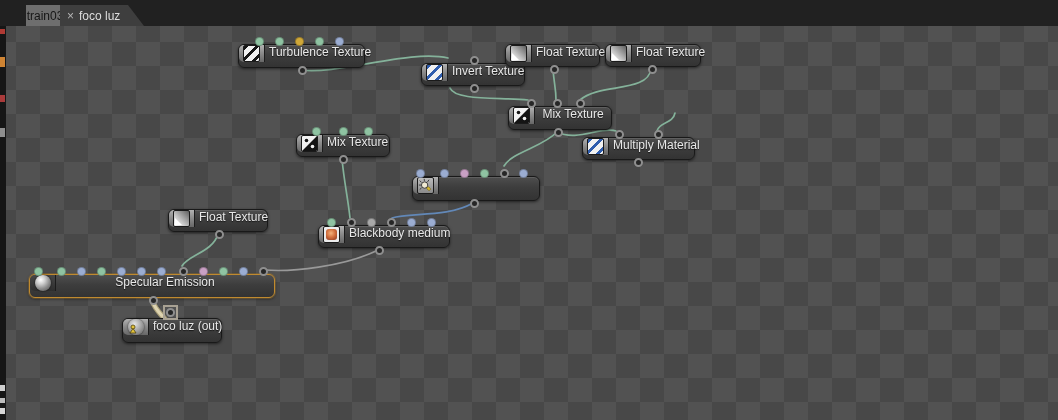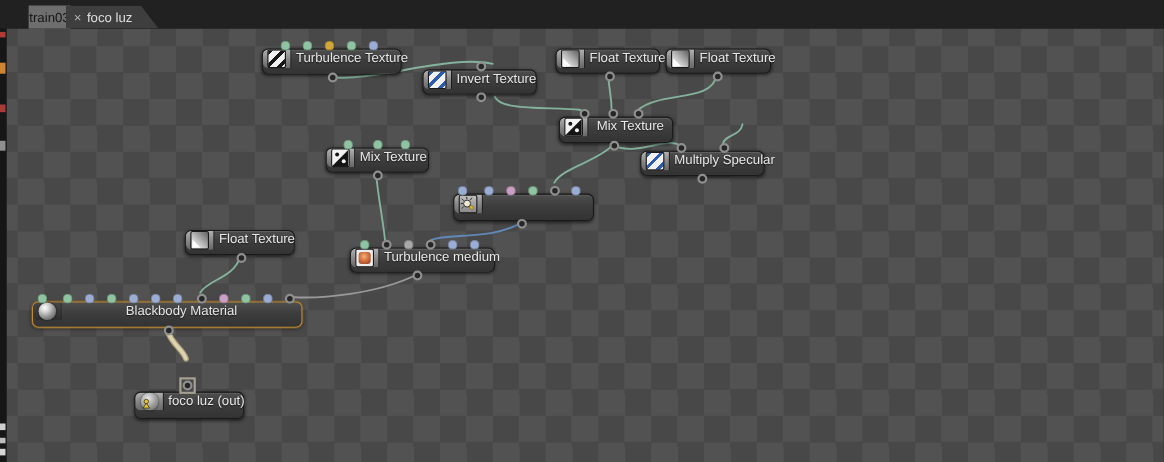--- a/index.html
+++ b/index.html
@@ -120,21 +120,21 @@
           <div class="ic stripes-b"></div>
         </div>
         <div class="nlabel">Turbulence Texture</div>
         <span class="pin green" style="left: 15.5px; top: -8.5px;"></span>
         <span class="pin green" style="left: 35.5px; top: -8.5px;"></span>
         <span class="pin yellow" style="left: 55.5px; top: -8.5px;"></span>
         <span class="pin green" style="left: 75.5px; top: -8.5px;"></span>
         <span class="pin blue" style="left: 95.5px; top: -8.5px;"></span>
         <span class="pin out" style="left: 58.5px; top: 20.5px;"></span>
       </div>
-      <div class="node" style="left: 384px; top: 63px; width: 104px; height: 23px;">
+      <div class="node" style="left: 421px; top: 63px; width: 104px; height: 23px;">
         <div class="iconbox">
           <div class="ic stripes-blu"></div>
         </div>
         <div class="nlabel">Invert Texture</div>
         <span class="pin hollow" style="left: 47.5px; top: -8.5px;"></span>
         <span class="pin out" style="left: 47.5px; top: 19.5px;"></span>
       </div>
       <div class="node" style="left: 505px; top: 44px; width: 95px; height: 23px;">
         <div class="iconbox">
           <div class="ic ramp">
@@ -164,21 +164,21 @@
         <div class="nlabel">Mix Texture</div>
         <span class="pin hollow" style="left: 17.5px; top: -8.5px;"></span>
         <span class="pin hollow" style="left: 43.5px; top: -8.5px;"></span>
         <span class="pin hollow" style="left: 66.5px; top: -8.5px;"></span>
         <span class="pin out" style="left: 44.5px; top: 20.5px;"></span>
       </div>
       <div class="node" style="left: 582px; top: 137px; width: 113px; height: 23px;">
         <div class="iconbox">
           <div class="ic stripes-blu"></div>
         </div>
-        <div class="nlabel">Multiply Specular</div>
+        <div class="nlabel">Multiply Material</div>
         <span class="pin hollow" style="left: 31.5px; top: -8.5px;"></span>
         <span class="pin hollow" style="left: 70.5px; top: -8.5px;"></span>
         <span class="pin out" style="left: 50.5px; top: 19.5px;"></span>
       </div>
       <div class="node" style="left: 296px; top: 134px; width: 94px; height: 23px;">
         <div class="iconbox">
           <div class="ic" style="background:#f2f2f2"><svg width="15" height="15" viewBox="0 0 15 15">
               <path d="M15,0 L15,15 L0,15 Z" fill="#141414"></path>
               <circle cx="4.5" cy="4.5" r="1.8" fill="#141414"></circle>
               <circle cx="10.5" cy="10.5" r="1.8" fill="#f2f2f2"></circle>
@@ -222,49 +222,49 @@
         </div>
         <div class="nlabel">Float Texture</div>
         <span class="pin out" style="left: 45.5px; top: 19.5px;"></span>
       </div>
       <div class="node" style="left: 318px; top: 225px; width: 132px; height: 23px;">
         <div class="iconbox">
           <div class="ic scat">
             <i class="blob"></i>
           </div>
         </div>
-        <div class="nlabel">Turbulence medium</div>
+        <div class="nlabel">Blackbody medium</div>
         <span class="pin green" style="left: 7.5px; top: -8.5px;"></span>
         <span class="pin hollow" style="left: 27.5px; top: -8.5px;"></span>
         <span class="pin gray" style="left: 47.5px; top: -8.5px;"></span>
         <span class="pin hollow" style="left: 67.5px; top: -8.5px;"></span>
         <span class="pin blue" style="left: 87.5px; top: -8.5px;"></span>
         <span class="pin blue" style="left: 107.5px; top: -8.5px;"></span>
         <span class="pin out" style="left: 55.5px; top: 19.5px;"></span>
       </div>
       <div class="node selected" style="left: 29px; top: 274px; width: 246px; height: 24px;">
         <div class="iconbox dark">
           <div class="sphere spec"></div>
         </div>
-        <div class="nlabel">Blackbody Material</div>
+        <div class="nlabel">Specular Emission</div>
         <span class="pin green" style="left: 3.5px; top: -8.5px;"></span>
         <span class="pin green" style="left: 26.5px; top: -8.5px;"></span>
         <span class="pin blue" style="left: 46.5px; top: -8.5px;"></span>
         <span class="pin green" style="left: 66.5px; top: -8.5px;"></span>
         <span class="pin blue" style="left: 86.5px; top: -8.5px;"></span>
         <span class="pin blue" style="left: 106.5px; top: -8.5px;"></span>
         <span class="pin blue" style="left: 126.5px; top: -8.5px;"></span>
         <span class="pin hollow" style="left: 148.5px; top: -8.5px;"></span>
         <span class="pin pink" style="left: 168.5px; top: -8.5px;"></span>
         <span class="pin green" style="left: 188.5px; top: -8.5px;"></span>
         <span class="pin blue" style="left: 208.5px; top: -8.5px;"></span>
         <span class="pin hollow" style="left: 228.5px; top: -8.5px;"></span>
         <span class="pin out" style="left: 118.5px; top: 20.5px;"></span>
       </div>
-      <div class="node" style="left: 122px; top: 356px; width: 100px; height: 25px;">
+      <div class="node" style="left: 122px; top: 318px; width: 100px; height: 25px;">
         <div class="iconbox">
           <div class="sphere outs">
             <svg width="10" height="10" viewBox="0 0 10 10" style="position:absolute;left:1px;bottom:1px">
               <circle cx="4" cy="3" r="2" fill="#e3c43a" stroke="#50410c" stroke-width="0.8"></circle>
               <path d="M1,9 L7,9 L4,4.5 Z" fill="#e3c43a" stroke="#50410c" stroke-width="0.8"></path>
             </svg>
           </div>
         </div>
         <div class="nlabel">foco luz (out)</div>
         <span class="pin-square" style="left: 39.5px; top: -14.5px;"></span>

